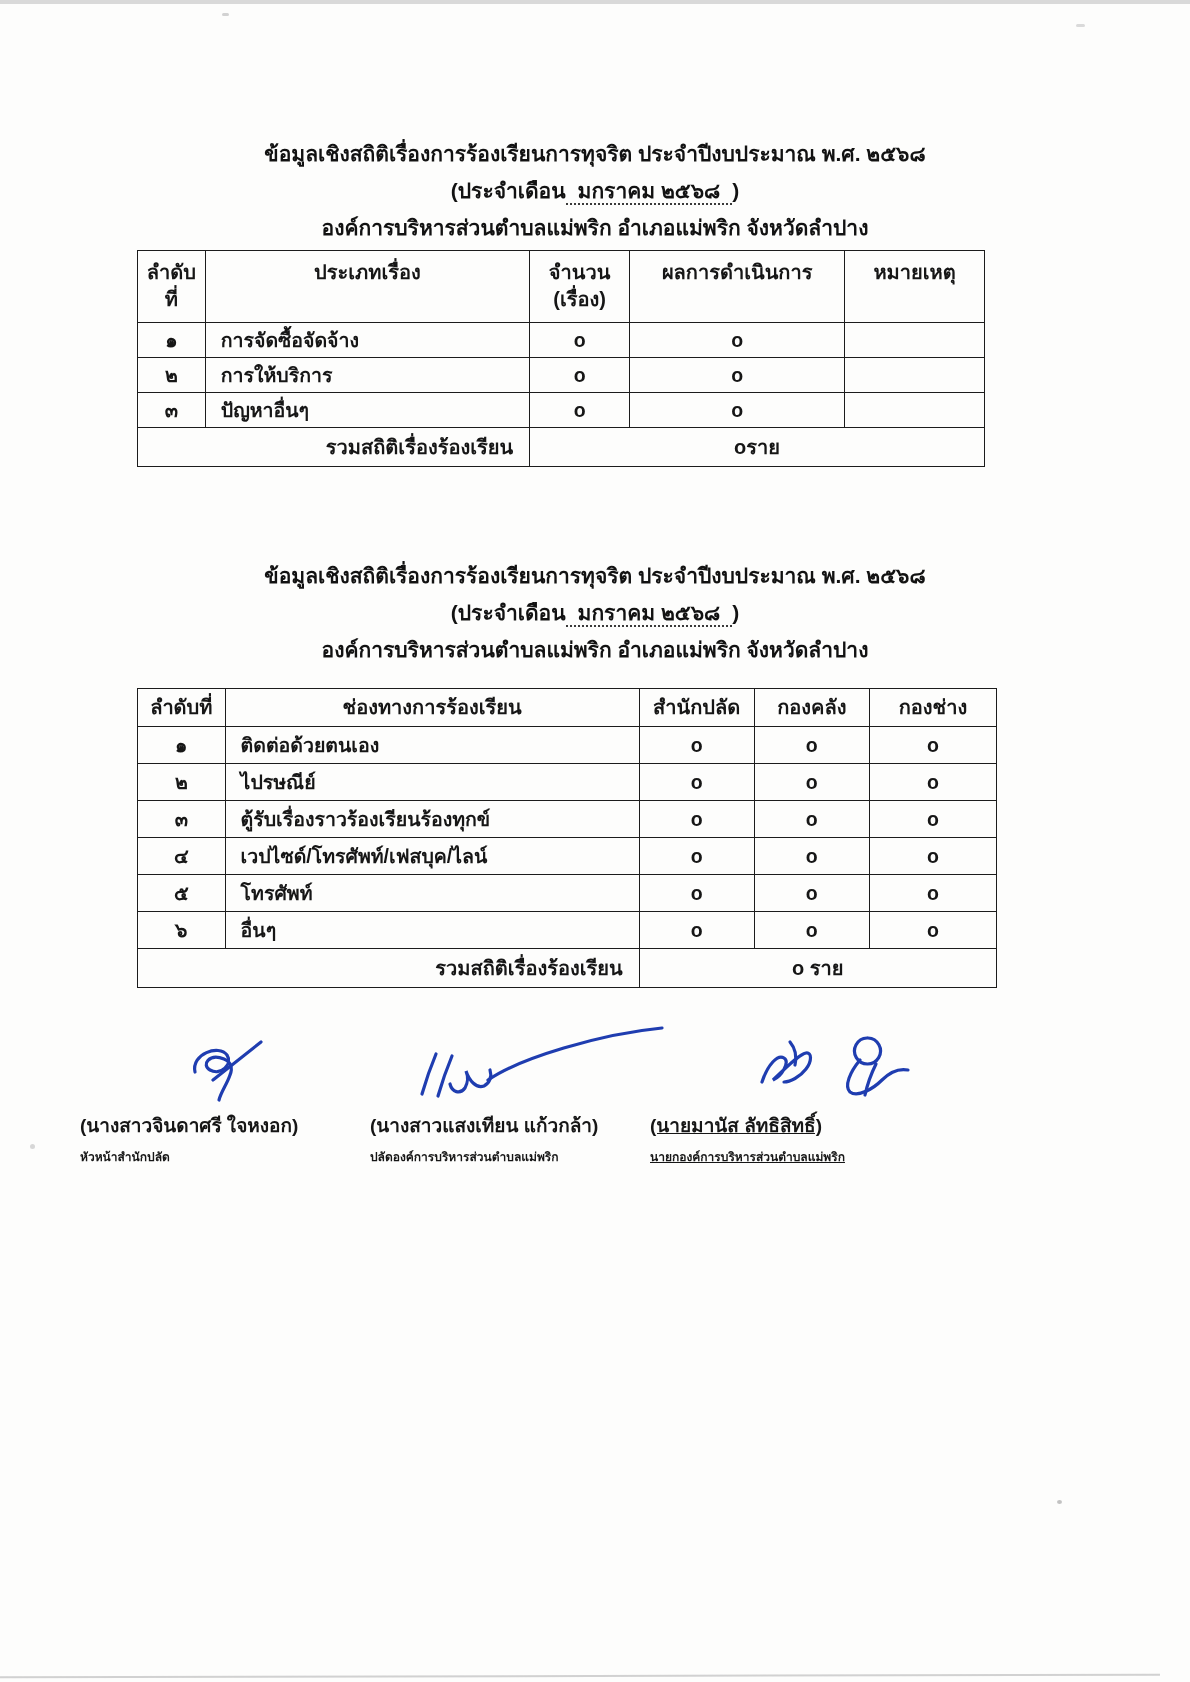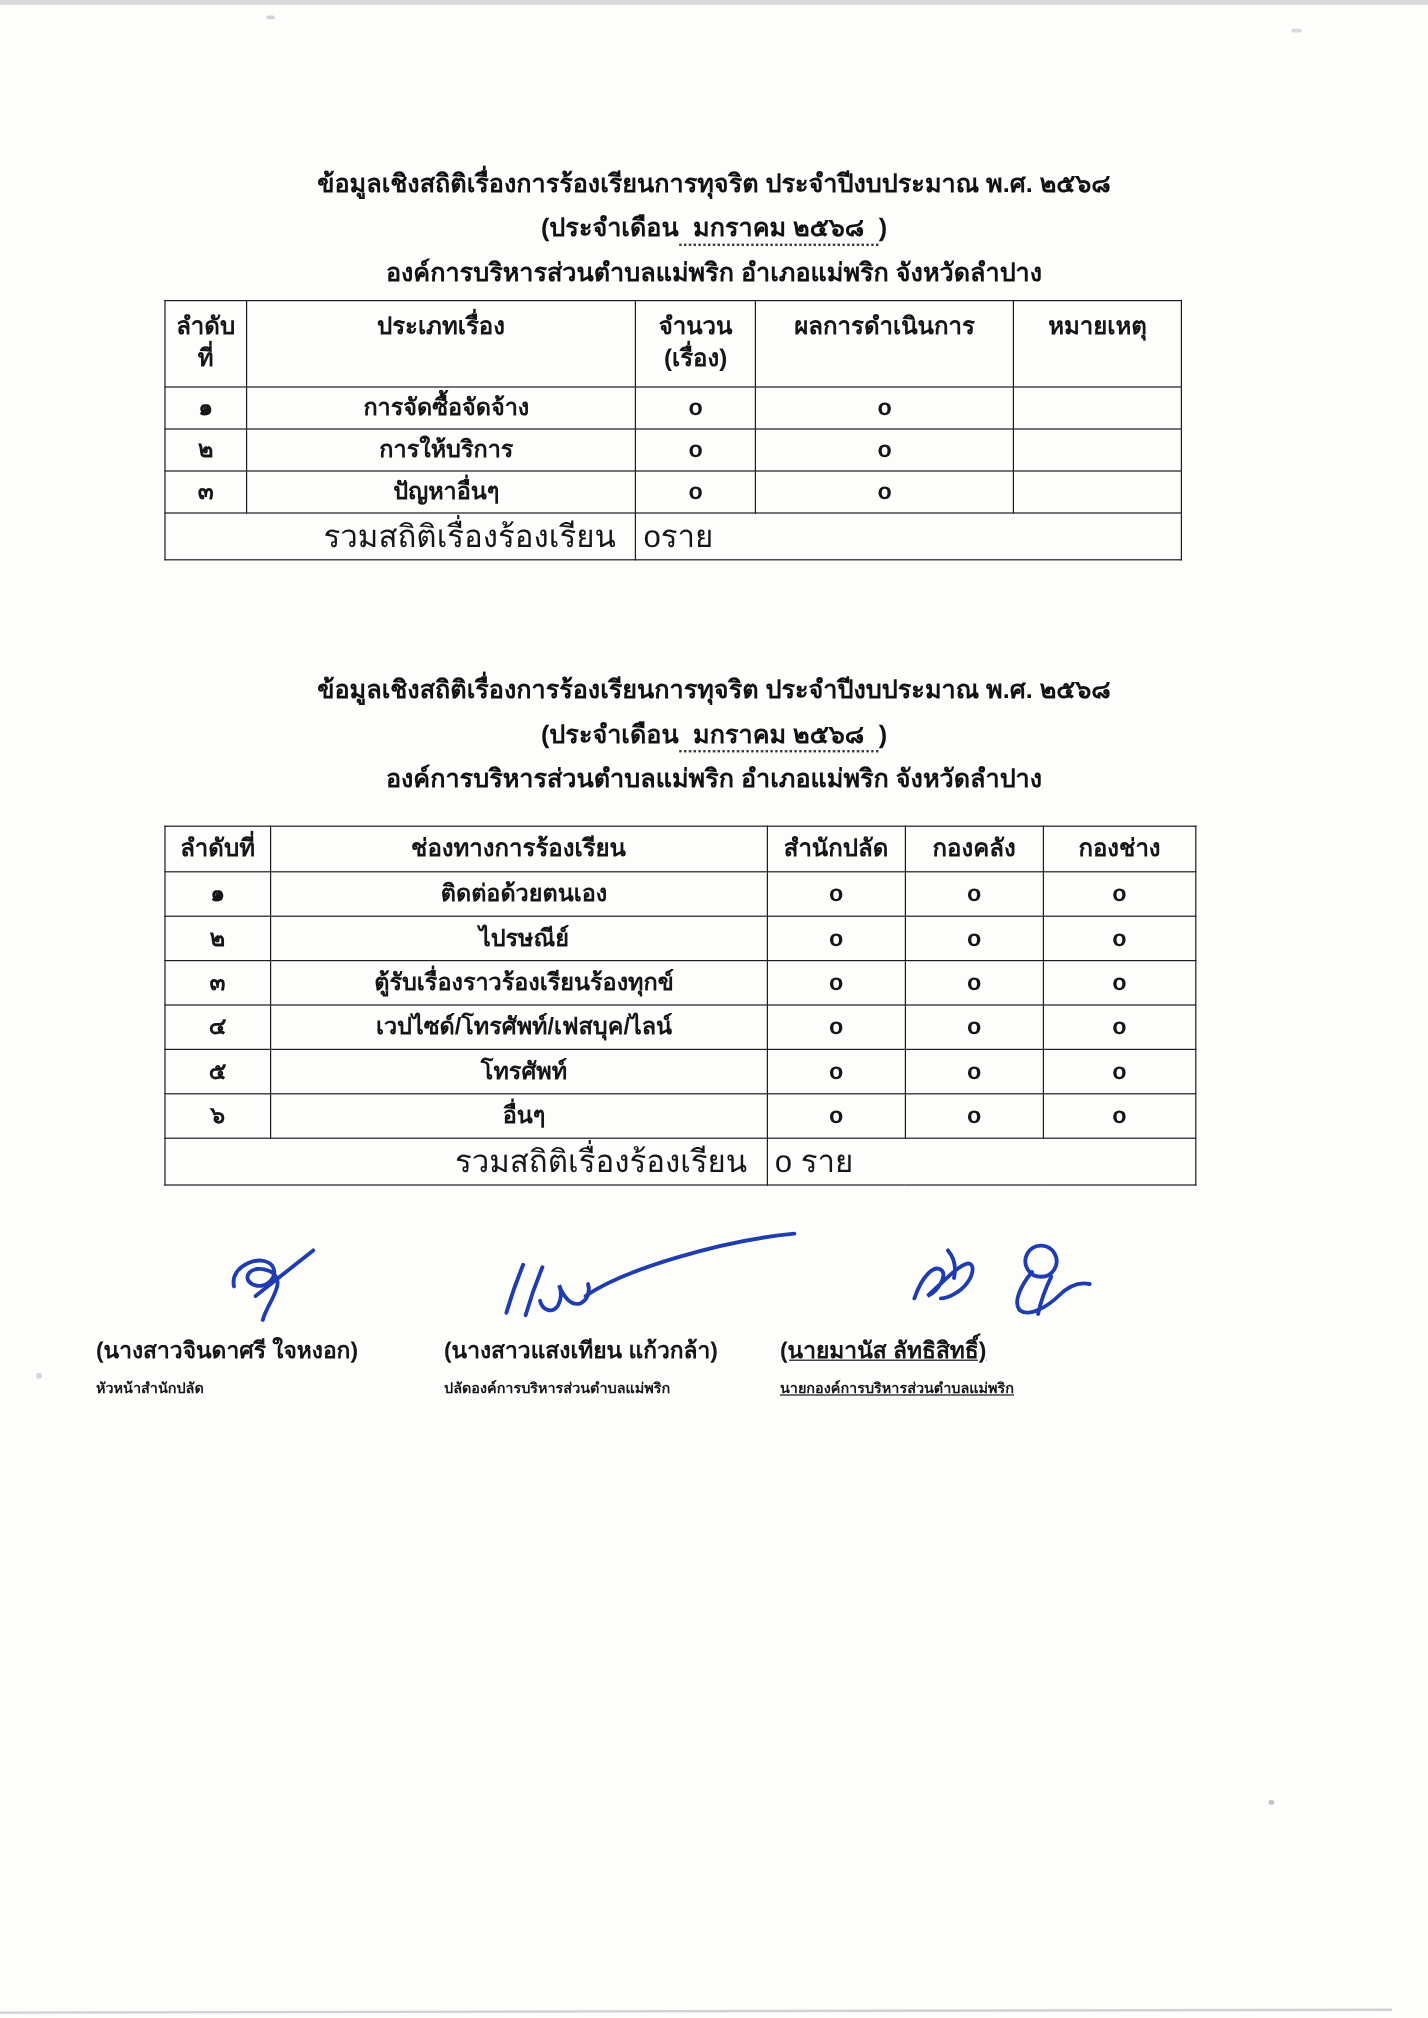--- a/index.html
+++ b/index.html
@@ -32,25 +32,25 @@
     font-size:20px;font-weight:700;text-align:center;
     white-space:pre-line;line-height:27px;
     padding:5px 4px;
   }
   .t1 th{height:58px;vertical-align:top;padding-top:8px;}
   .t2 th{height:26px;vertical-align:middle;}
   .doc-table td{font-size:19.5px;line-height:24px;padding:4px 6px;}
   .t1 td{height:26px;}
   .t2 td{height:28px;}
   td.c0{text-align:center;}
-  td.c1{text-align:center;padding-left:15px;}
+  td.c1{text-align:left;padding-left:15px;}
   td.c2,td.c3,td.c4{text-align:center;}
-  tr.summary td{font-weight:400;font-size:26px;}
+  tr.summary td{font-weight:700;font-size:20px;}
   td.sum-label{text-align:right;padding-right:16px;height:30px;}
-  td.sum-value{}
+  td.sum-value{text-align:center;}
   
   .signatures{position:absolute;top:1018px;left:0;width:100%;height:170px;}
   .sig{position:absolute;top:0;text-align:left;}
   .sig svg{display:block;margin:0 auto;}
   .sig .name{font-size:19px;font-weight:600;margin-top:2px;white-space:nowrap;}
   .sig .role{font-size:12px;font-weight:600;margin-top:7px;white-space:nowrap;}
   .sig1{left:80px;width:320px;}
   .sig2{left:370px;width:320px;}
   .sig3{left:650px;width:360px;text-decoration:underline;}
   

